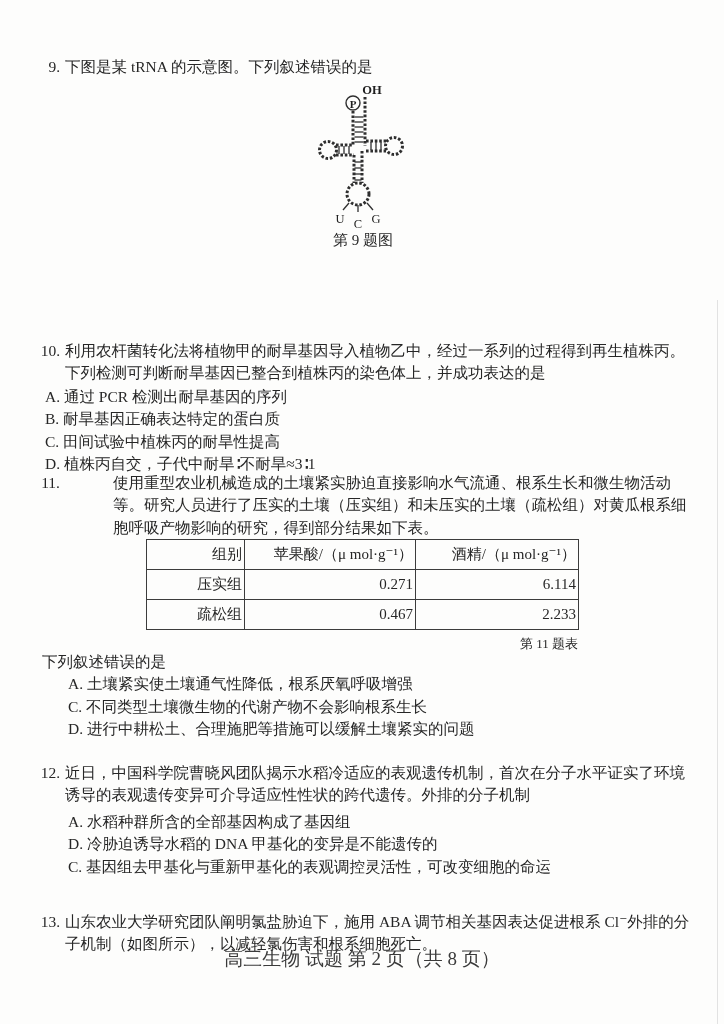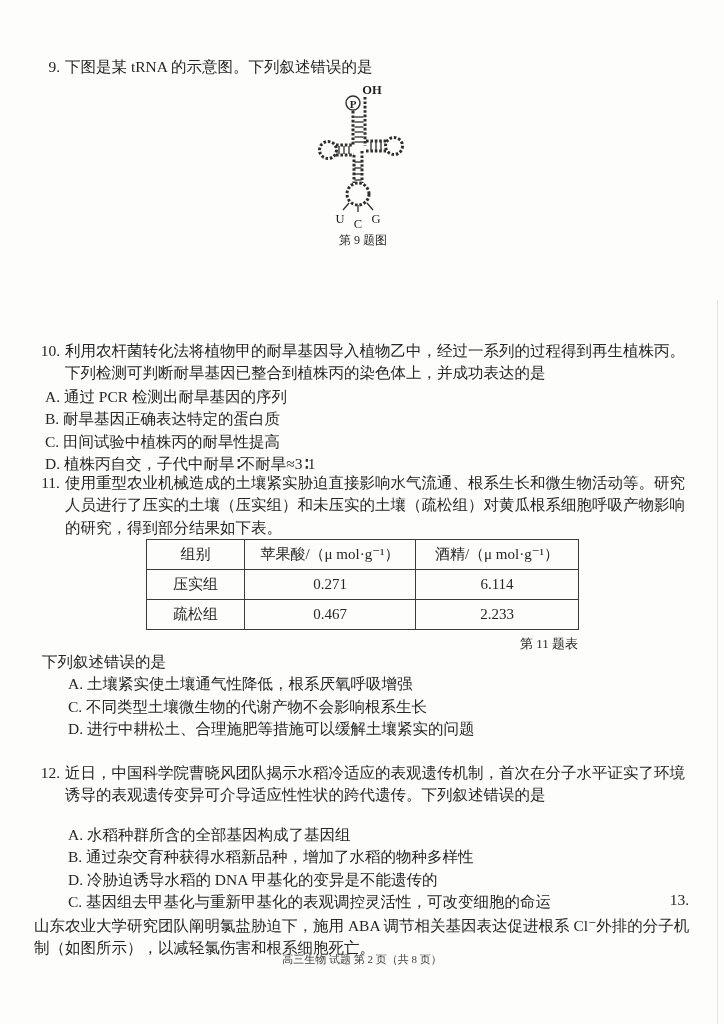--- a/index.html
+++ b/index.html
@@ -12,37 +12,37 @@
   .block { position:absolute; left:34px; width:660px; }
   .q-row { display:flex; }
   .q-num { flex:0 0 26px; text-align:right; padding-right:5px; white-space:nowrap; }
   .q-text { flex:1; }
   .opts { margin-left:34px; }
   .opt { line-height:22.4px; }
   .prompt { margin-left:8px; }
 
   
   .figure { position:absolute; left:288px; top:84px; width:150px; }
-  .fig-caption { position:absolute; left:288px; top:229px; width:150px; text-align:center; font-size:12px; }
+  .fig-caption { position:absolute; left:288px; top:229px; width:150px; text-align:center; font-size:15px; }
   .strand { stroke:#2f2f2f; stroke-width:3; stroke-dasharray:2.6 1.8; fill:none; }
   .rung   { stroke:#2f2f2f; stroke-width:1.3; fill:none; }
   .solidline { stroke:#2f2f2f; stroke-width:1.4; fill:#fdfdfc; }
   .svgtext { font-family:"Liberation Serif","DejaVu Serif",serif; fill:#1f1f1f; }
 
   
   .tablewrap { position:absolute; left:146px; top:539px; width:432px; }
   table.data { border-collapse:collapse; width:100%; table-layout:fixed; }
   table.data th, table.data td {
-    border:1px solid #3c3c3c; text-align:center; font-weight:normal;
+    border:1px solid #3c3c3c; text-align:right; font-weight:normal;
     font-size:15px; height:29px; padding:0 2px;
   }
   col.c1 { width:98px; } col.c2 { width:171px; } col.c3 { width:163px; }
   .tbl-caption { position:absolute; left:146px; top:633px; width:432px; text-align:right; font-size:13px; }
 
-  .footer { position:absolute; left:0; top:948px; width:724px; text-align:center; font-size:11px; color:#3a3a3a; }
+  .footer { position:absolute; left:0; top:948px; width:724px; text-align:center; font-size:19px; color:#3a3a3a; }
   .scan-edge { position:absolute; right:6px; top:300px; bottom:0; width:1px; background:#e2e2e2; }
 </style>
 </head>
 <body>
 
 <div class="page">
 
   <div class="block q-row" style="top:56px;">
     <span class="q-num">9.</span>
     <div class="q-text">下图是某 tRNA 的示意图。下列叙述错误的是</div>
@@ -103,21 +103,21 @@
       <div class="q-text">利用农杆菌转化法将植物甲的耐旱基因导入植物乙中，经过一系列的过程得到再生植株丙。下列检测可判断耐旱基因已整合到植株丙的染色体上，并成功表达的是</div>
     </div>
     <div class="opts" style="margin-top:1px;margin-left:11px;">
       <div class="opt">A. 通过 PCR 检测出耐旱基因的序列</div>
       <div class="opt">B. 耐旱基因正确表达特定的蛋白质</div>
       <div class="opt">C. 田间试验中植株丙的耐旱性提高</div>
       <div class="opt">D. 植株丙自交，子代中耐旱∶不耐旱≈3∶1</div>
     </div>
   </div>
 
-  <div class="block q-row" style="top:472px;">
+  <div class="block q-row" style="top:472px;gap:48px;">
     <span class="q-num">11.</span>
     <div class="q-text">使用重型农业机械造成的土壤紧实胁迫直接影响水气流通、根系生长和微生物活动等。研究人员进行了压实的土壤（压实组）和未压实的土壤（疏松组）对黄瓜根系细胞呼吸产物影响的研究，得到部分结果如下表。</div>
   </div>
 
   <div class="tablewrap">
     <table class="data">
       <colgroup>
           <col class="c1">
           <col class="c2">
           <col class="c3">
@@ -148,31 +148,30 @@
     <div class="opts">
       <div class="opt">A. 土壤紧实使土壤通气性降低，根系厌氧呼吸增强</div>
       <div class="opt">C. 不同类型土壤微生物的代谢产物不会影响根系生长</div>
       <div class="opt">D. 进行中耕松土、合理施肥等措施可以缓解土壤紧实的问题</div>
     </div>
   </div>
 
   <div class="block" style="top:762px;">
     <div class="q-row">
       <span class="q-num">12.</span>
-      <div class="q-text">近日，中国科学院曹晓风团队揭示水稻冷适应的表观遗传机制，首次在分子水平证实了环境诱导的表观遗传变异可介导适应性性状的跨代遗传。下列叙述错误的是</div>
+      <div class="q-text">近日，中国科学院曹晓风团队揭示水稻冷适应的表观遗传机制，首次在分子水平证实了环境诱导的表观遗传变异可介导适应性性状的跨代遗传。外排的分子机制</div>
     </div>
-    <div class="opts" style="margin-top:17px;">
+    <div class="opts" style="margin-top:4px;">
       <div class="opt">A. 水稻种群所含的全部基因构成了基因组</div>
-      <div class="opt">B. 通过杂交育种获得水稻新品种，增加了水稻的物种多样性</div>
       <div class="opt">D. 冷胁迫诱导水稻的 DNA 甲基化的变异是不能遗传的</div>
       <div class="opt">C. 基因组去甲基化与重新甲基化的表观调控灵活性，可改变细胞的命运</div>
     </div>
   </div>
 
-  <div class="block q-row" style="top:889px;flex-direction:column;">
+  <div class="block q-row" style="top:911px;">
     <span class="q-num">13.</span>
     <div class="q-text">山东农业大学研究团队阐明氯盐胁迫下，施用 ABA 调节相关基因表达促进根系 Cl⁻外排的分子机制（如图所示），以减轻氯伤害和根系细胞死亡。</div>
   </div>
 
   <div class="footer">高三生物 试题 第 2 页（共 8 页）</div>
 
   <div class="scan-edge"></div>
 </div>
 
 </body></html>

